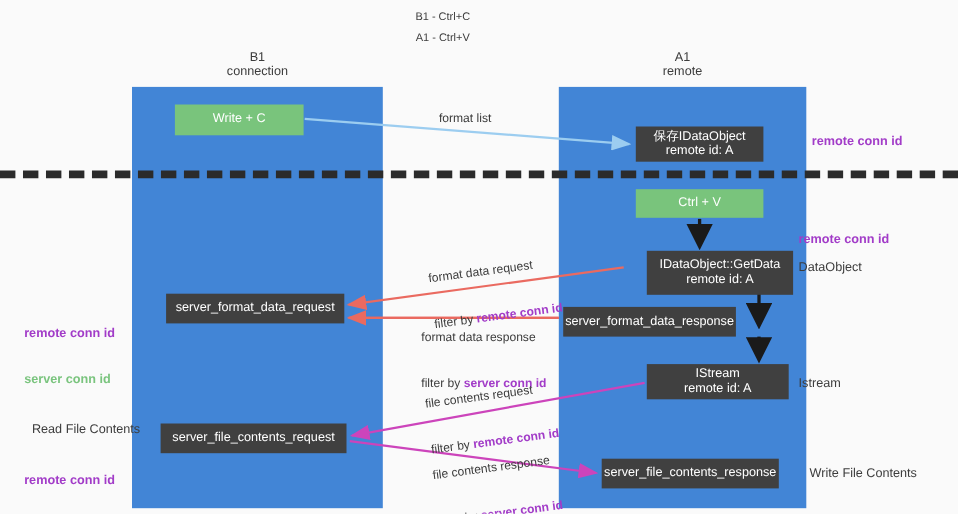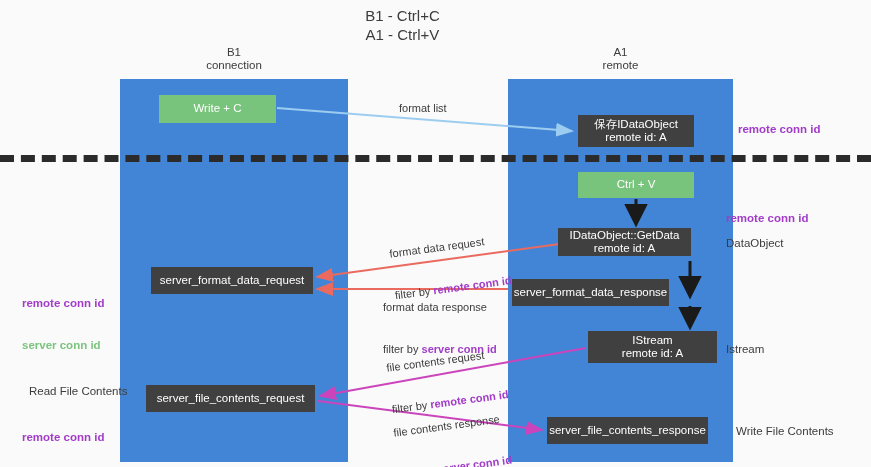--- a/index.html
+++ b/index.html
@@ -10,21 +10,21 @@
     color:#3c3c3c;
     overflow:hidden;
     position:relative;
   }
   #stage{position:absolute;left:0;top:0;width:871px;height:467px;}
   .abs{position:absolute;}
 
   
   #title{
     left:0;top:6px;width:805px;text-align:center;
-    font-size:15px;line-height:19px;color:#3c3c3c;white-space:pre;
+    font-size:10px;line-height:19px;color:#3c3c3c;white-space:pre;
   }
 
   
   .col-head{
     text-align:center;font-size:11.5px;line-height:13px;color:#3c3c3c;white-space:pre;
   }
   #head-b1{left:120px;top:46px;width:228px;}
   #head-a1{left:508px;top:46px;width:225px;}
 
   
@@ -44,21 +44,21 @@
     text-align:center;color:#ffffff;font-size:11.5px;line-height:13.5px;
     box-sizing:border-box;padding:2px 4px;
   }
   .box.green{background:#79c47c;}
   .box.orange{background:#404040;}
   .box .l2{display:block;}
 
   #box-ctrlc{left:159px;top:95px;width:117px;height:28px;}
   #box-save{left:578px;top:115px;width:116px;height:32px;}
   #box-ctrlv{left:578px;top:172px;width:116px;height:26px;}
-  #box-getdata{left:558px;top:228px;width:133px;height:28px;align-items:center;}
+  #box-getdata{left:588px;top:228px;width:133px;height:40px;align-items:center;}
   #box-sfdreq{left:151px;top:267px;width:162px;height:27px;}
   #box-sfdres{left:512px;top:279px;width:157px;height:27px;}
   #box-istream{left:588px;top:331px;width:129px;height:32px;}
   #box-sfcreq{left:146px;top:385px;width:169px;height:27px;}
   #box-sfcres{left:547px;top:417px;width:161px;height:27px;}
 
   
   .ann{font-size:11.5px;line-height:14px;white-space:pre;}
   .purple{color:#a23cc8;font-weight:bold;}
   .green-t{color:#7ac47e;font-weight:bold;}

